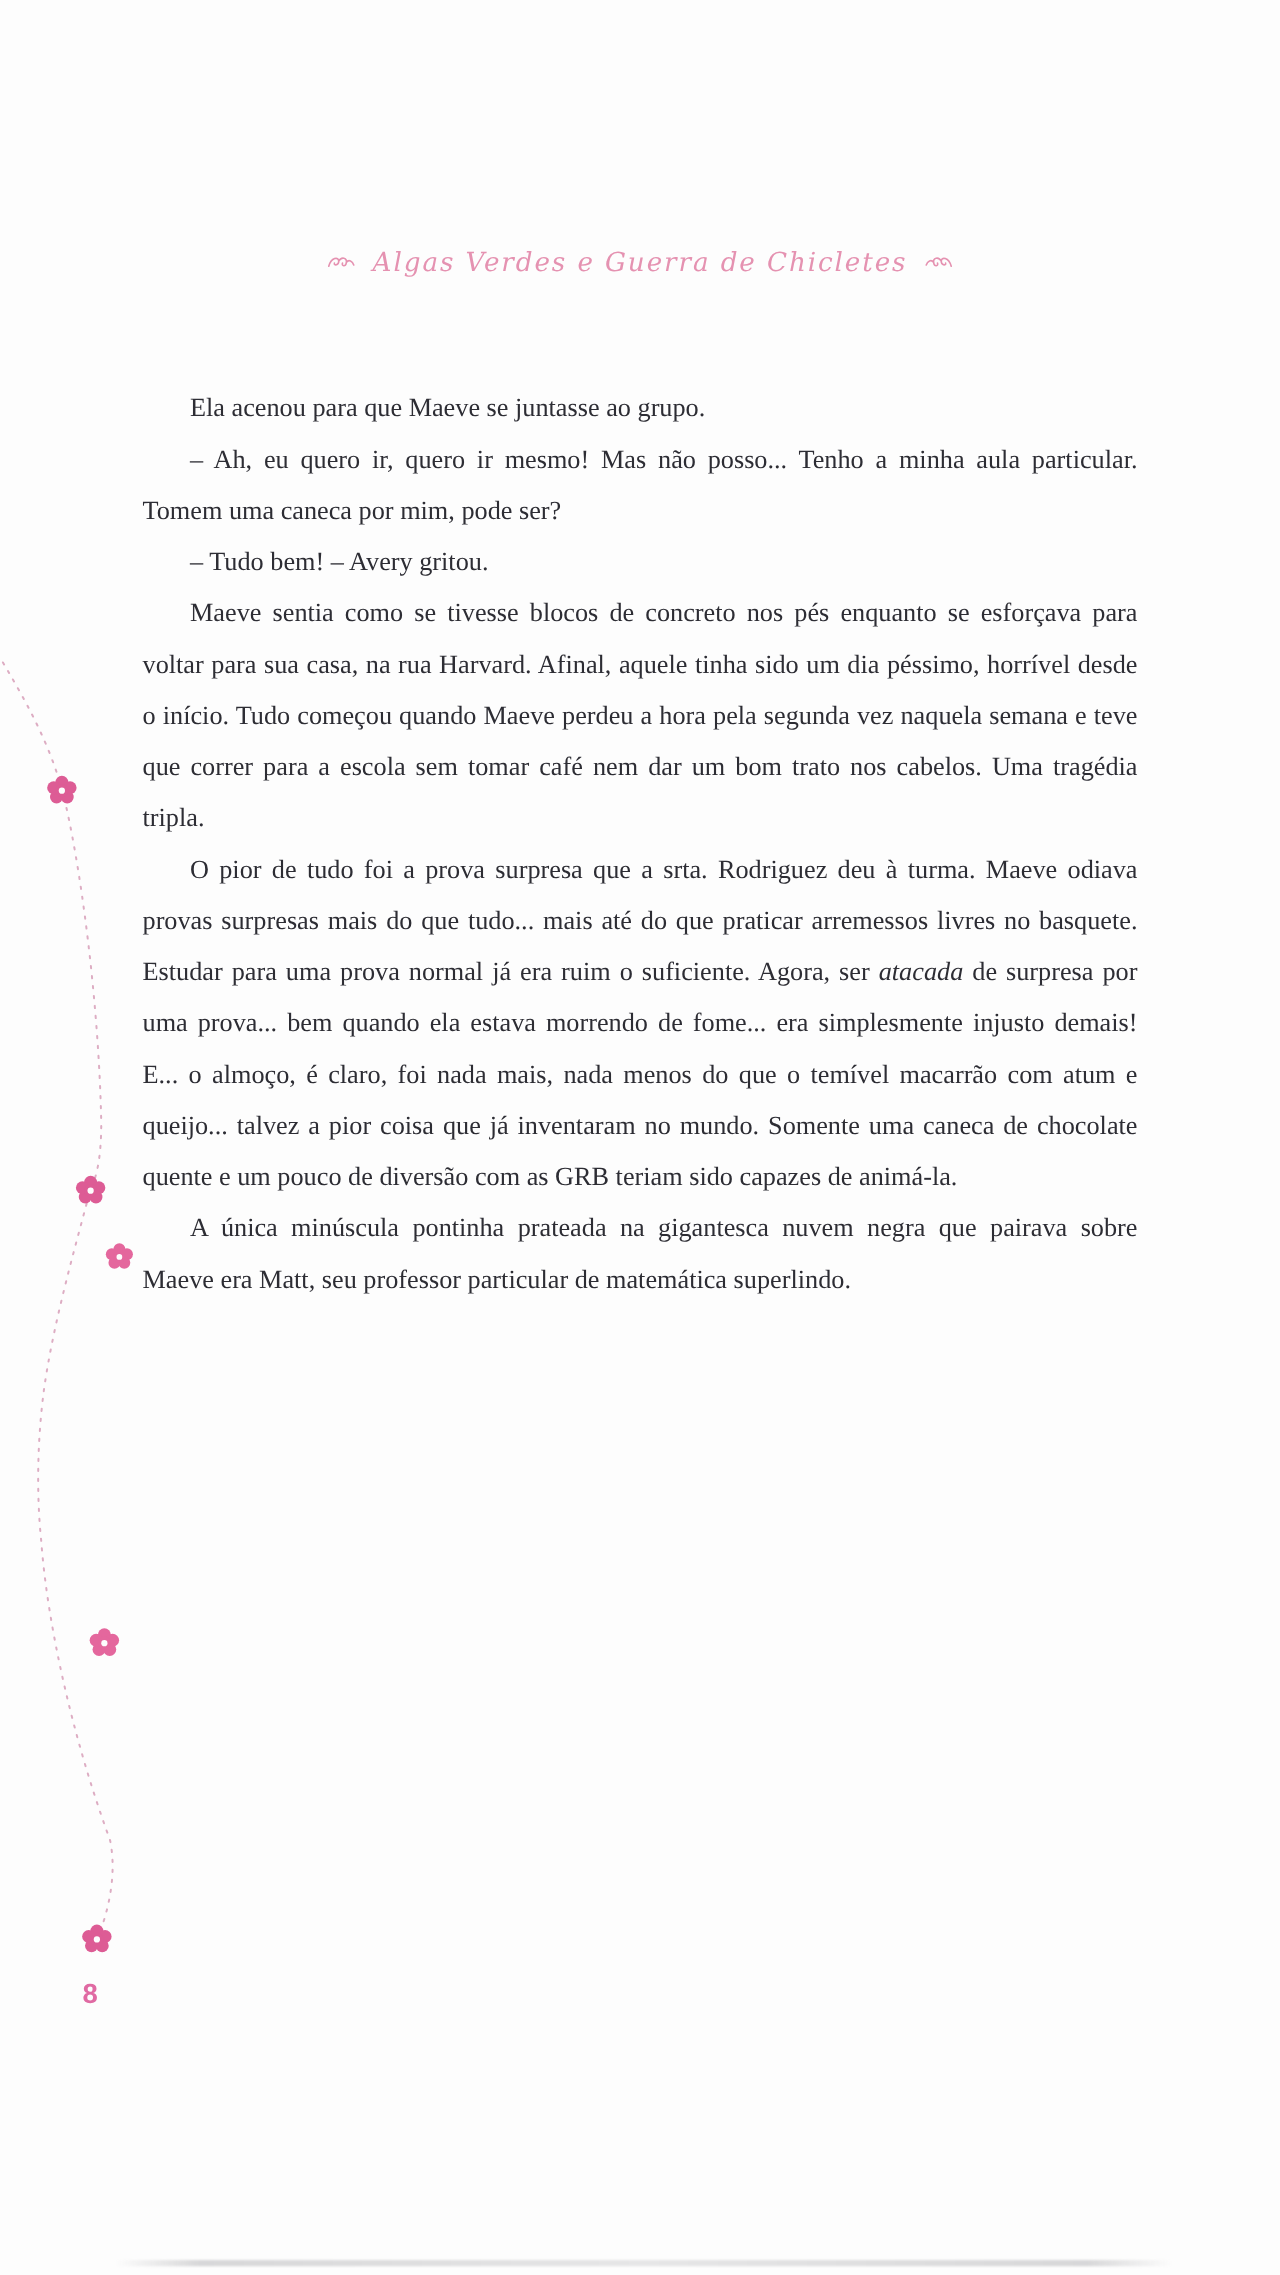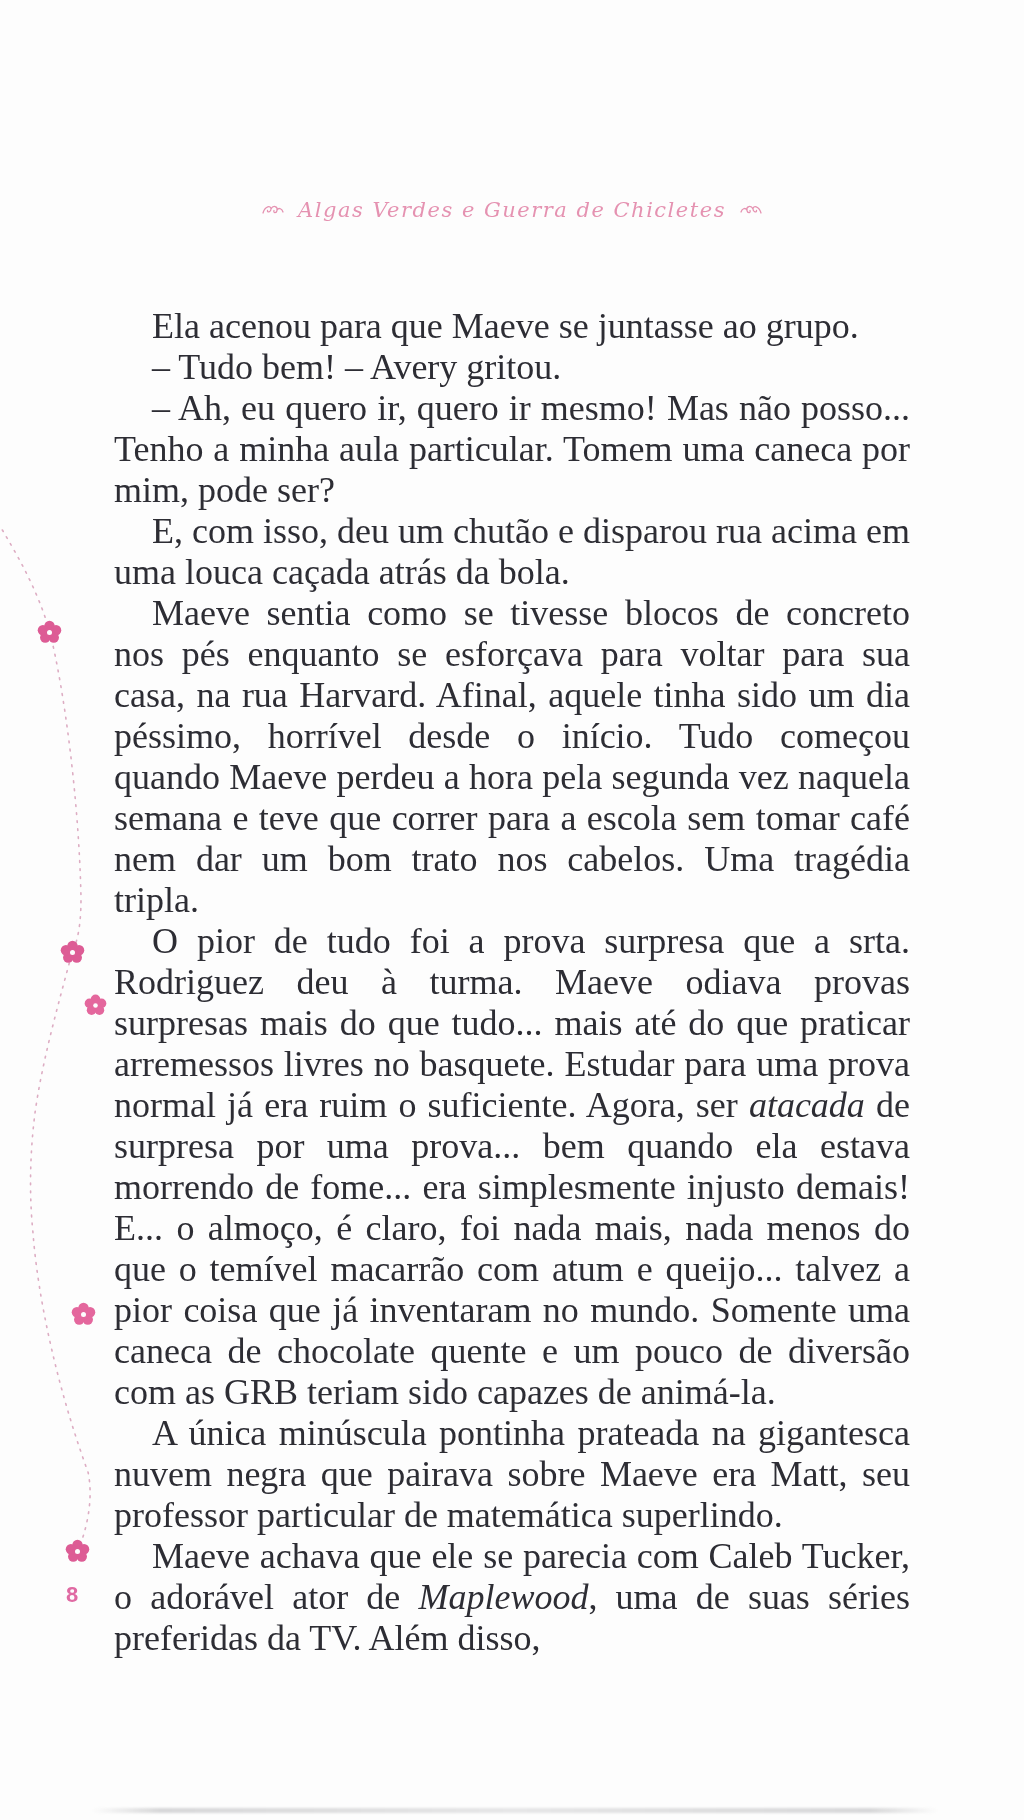--- a/index.html
+++ b/index.html
@@ -25,21 +25,21 @@
     letter-spacing:1.5px;
     color:#e592b1;
     white-space:nowrap;
   }
   .orn{display:inline-flex;align-items:center;}
   
   .body-text{
     position:absolute;
     left:114px;top:306px;
     width:796px;
-    font-size:36px;
+    font-size:21px;
     line-height:41px;
     color:#2d2d34;
     text-align:justify;
   }
   .body-text p{
     margin:0;
     text-indent:38px;
   }
   .body-text em{}
   
@@ -92,27 +92,25 @@
     <span class="title">Algas Verdes e Guerra de Chicletes</span>
     <span class="orn">
       <svg width="22" height="14" viewBox="0 0 22 14">
         <path d="M21 10 C19 3 13 2 13 6 C13 9 17 10 16.5 7.5 M13 6 C11 2 6 3 7 7.5 C7.6 10.5 11 10 10 7.5 M7 7 C5 4 2 6 1 9" fill="none" stroke="#e592b1" stroke-width="1.3" stroke-linecap="round"></path>
       </svg>
     </span>
   </div>
 
   <div class="body-text">
       <p><span>Ela acenou para que Maeve se juntasse ao grupo.</span></p>
+      <p><span>– Ah, eu quero ir, quero ir mesmo! Mas não posso... Tenho a minha aula particular. Tomem uma caneca por mim, pode ser?</span></p>
       <p><span>– Tudo bem! – Avery gritou.</span></p>
-      <p><span>– Ah, eu quero ir, quero ir mesmo! Mas não posso... Tenho a minha aula particular. Tomem uma caneca por mim, pode ser?</span></p>
-      <p><span>E, com isso, deu um chutão e disparou rua acima em uma louca caçada atrás da bola.</span></p>
       <p><span>Maeve sentia como se tivesse blocos de concreto nos pés enquanto se esforçava para voltar para sua casa, na rua Harvard. Afinal, aquele tinha sido um dia péssimo, horrível desde o início. Tudo começou quando Maeve perdeu a hora pela segunda vez naquela semana e teve que correr para a escola sem tomar café nem dar um bom trato nos cabelos. Uma tragédia tripla.</span></p>
       <p><span>O pior de tudo foi a prova surpresa que a srta. Rodriguez deu à turma. Maeve odiava provas surpresas mais do que tudo... mais até do que praticar arremessos livres no basquete. Estudar para uma prova normal já era ruim o suficiente. Agora, ser </span><em>atacada</em><span> de surpresa por uma prova... bem quando ela estava morrendo de fome... era simplesmente injusto demais! E... o almoço, é claro, foi nada mais, nada menos do que o temível macarrão com atum e queijo... talvez a pior coisa que já inventaram no mundo. Somente uma caneca de chocolate quente e um pouco de diversão com as GRB teriam sido capazes de animá-la.</span></p>
       <p><span>A única minúscula pontinha prateada na gigantesca nuvem negra que pairava sobre Maeve era Matt, seu professor particular de matemática superlindo.</span></p>
-      <p><span>Maeve achava que ele se parecia com Caleb Tucker, o adorável ator de </span><em>Maplewood</em><span>, uma de suas séries preferidas da TV. Além disso,</span></p>
     </div>
 
   <div class="flower f1">
     <svg viewBox="0 0 24 24">
         <g fill="#dd5c95">
           <circle cx="12" cy="5.6" r="5"></circle>
           <circle cx="18.3" cy="9.8" r="5"></circle>
           <circle cx="16.1" cy="16.9" r="5"></circle>
           <circle cx="7.9" cy="16.9" r="5"></circle>
           <circle cx="5.7" cy="9.8" r="5"></circle>

